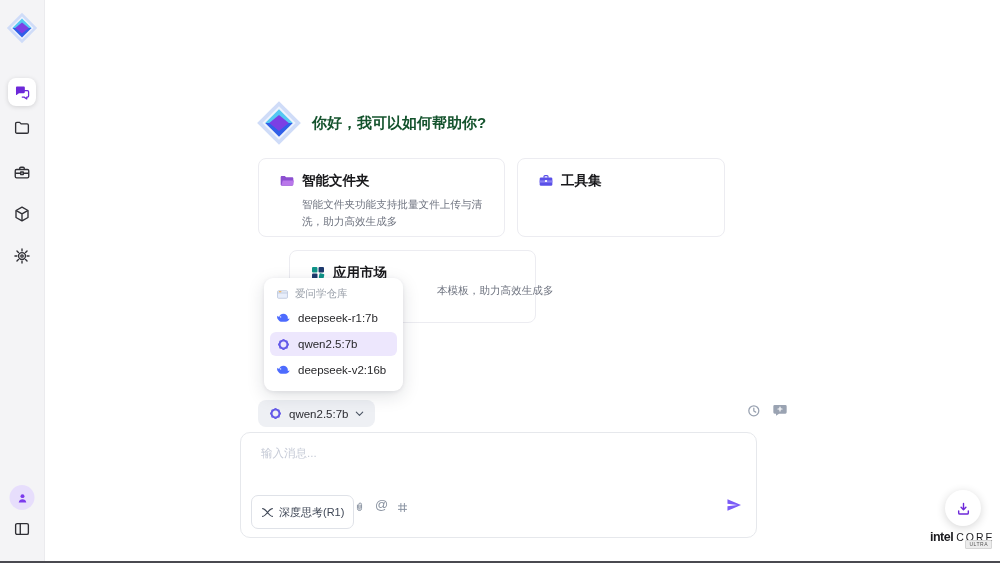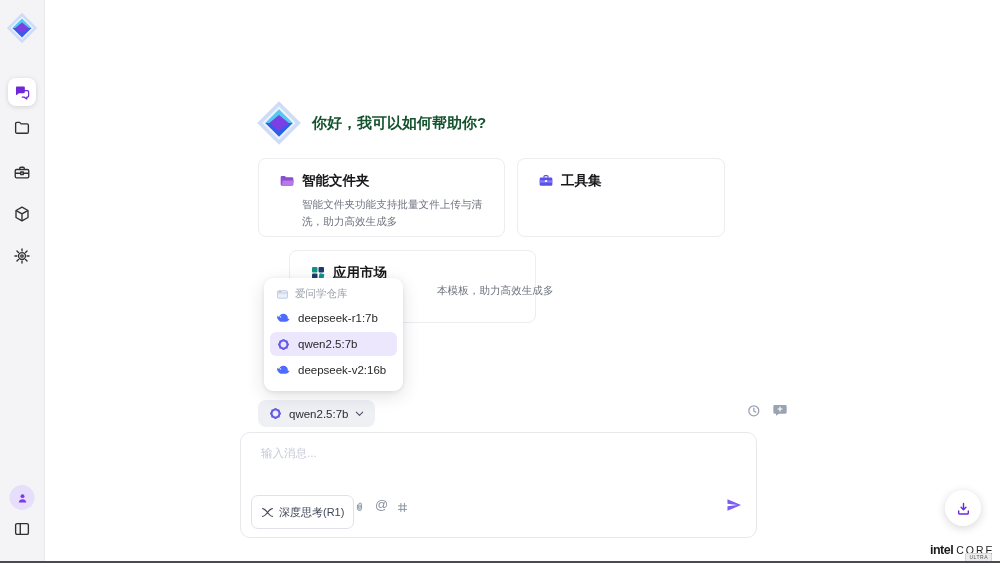--- a/index.html
+++ b/index.html
@@ -37,21 +37,21 @@
   .composer{position:absolute;left:240px;top:432px;width:517px;height:106px;border:1px solid #e6e8ec;border-radius:10px;box-sizing:border-box;background:#fff;}
   .composer textarea{position:absolute;left:20px;top:13px;width:470px;height:42px;border:none;outline:none;resize:none;font-family:inherit;font-size:11.5px;color:#333;padding:0;background:transparent;}
   .composer textarea::placeholder{color:#c5cad6;}
   .pill{position:absolute;left:10px;top:62px;height:25px;box-sizing:border-box;border:1px solid #dfe2e8;border-radius:7px;background:#fff;display:flex;align-items:center;gap:5px;padding:16px 9px;font-size:11px;color:#3f4756;cursor:pointer;}
   .tool-ic{position:absolute;cursor:pointer;display:flex;}
   .at-ic{position:absolute;left:134px;top:64px;font-size:13px;color:#8a93a1;cursor:pointer;}
   .send{position:absolute;right:14px;top:64px;cursor:pointer;display:flex;}
 
   
   .fab{position:absolute;left:945px;top:490px;width:36px;height:36px;border-radius:50%;background:#fff;box-shadow:0 2px 10px rgba(0,0,0,.16);display:flex;align-items:center;justify-content:center;cursor:pointer;z-index:6;}
-  .intel{position:absolute;left:930px;top:540px;width:62px;color:#1b1b1f;z-index:6;}
+  .intel{position:absolute;left:930px;top:527px;width:62px;color:#1b1b1f;z-index:6;}
   .intel-word{font-size:12.5px;font-weight:700;letter-spacing:-0.5px;}
   .core-word{font-size:10.5px;font-weight:400;letter-spacing:2px;text-transform:uppercase;margin-left:3px;}
   .ultra-badge{position:absolute;right:0;top:13px;font-size:5px;letter-spacing:.5px;color:#555;background:#ececec;border:1px solid #d6d6d6;border-radius:1px;padding:0 3px;line-height:7px;}
 
   .bottom-edge{position:absolute;left:0;right:0;bottom:0;height:2px;background:#4a4a50;z-index:30;}
 </style>
 </head>
 <body>
 
 <div class="stage">

